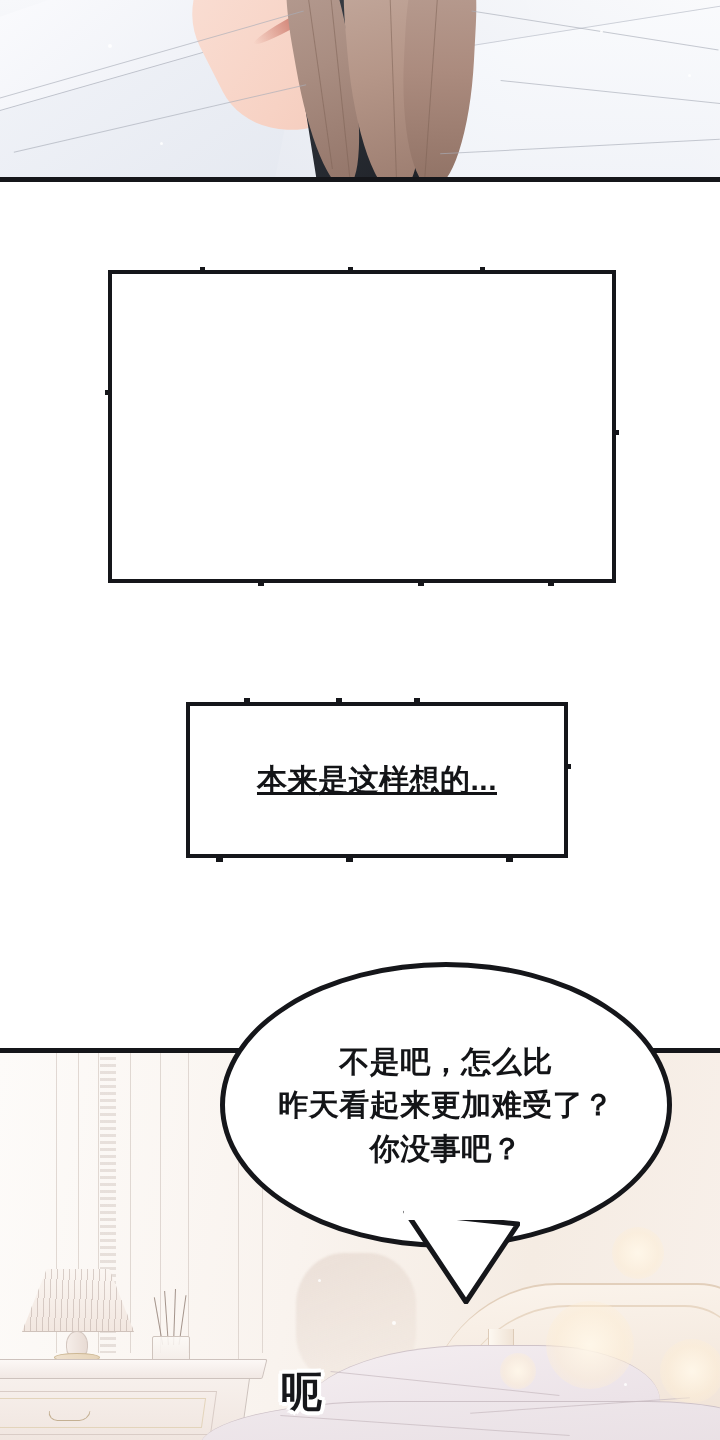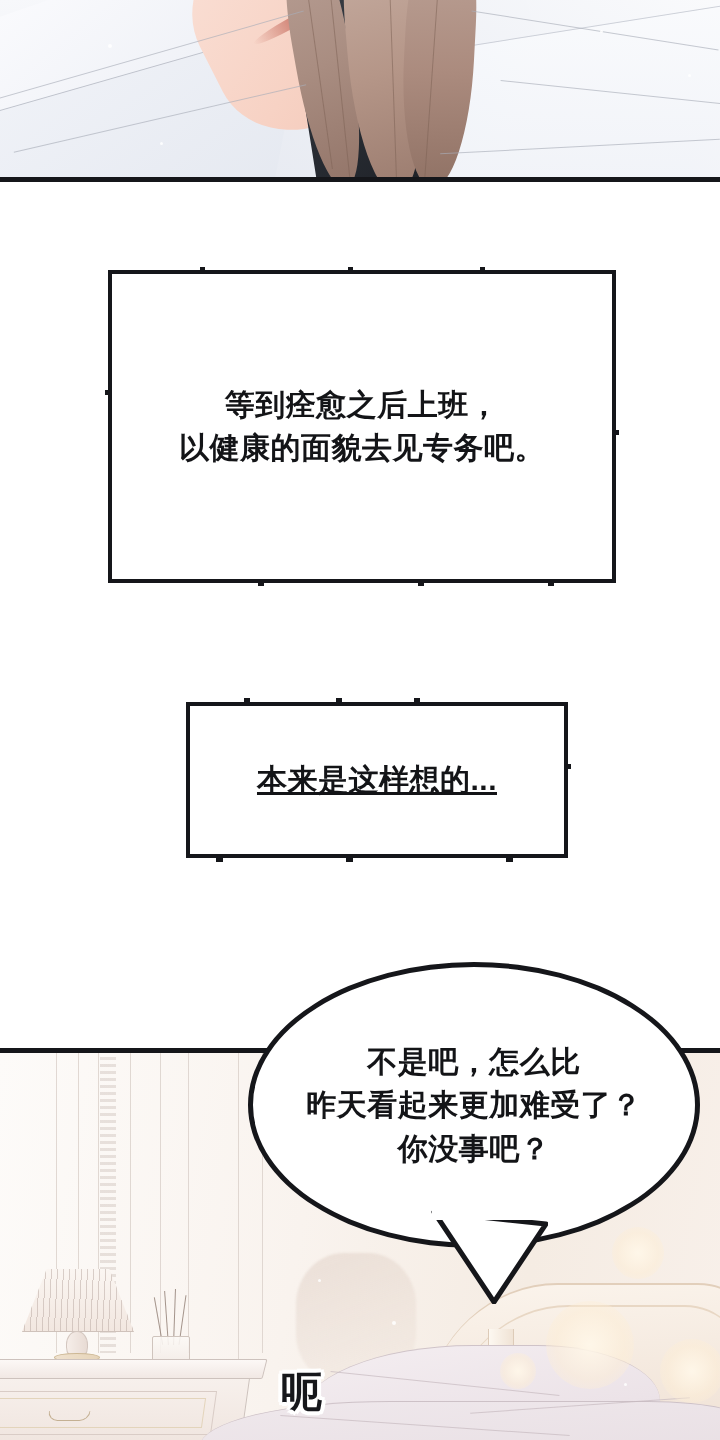--- a/index.html
+++ b/index.html
@@ -364,21 +364,21 @@
     left: 296px; top: 200px;
     width: 120px; height: 130px;
     background: linear-gradient(160deg, rgba(224,208,198,.55), rgba(236,224,214,.2));
     border-radius: 40% 40% 38% 38%;
     filter: blur(1px);
   }
 
   
   #speech-bubble {
     position: absolute;
-    left: 248px; top: 962px;
+    left: 220px; top: 962px;
     width: 452px; height: 286px;
     z-index: 40;
   }
   #speech-bubble .bubble-body {
     position: absolute;
     inset: 0;
     background: #ffffff;
     border: 5px solid #15161a;
     border-radius: 50%;
     box-sizing: border-box;
@@ -466,22 +466,20 @@
     <div class="edge" style="left:0;top:0;width:4px;height:100%;"></div>
     <div class="edge" style="right:0;top:0;width:4px;height:100%;"></div>
     <div class="edge" style="left:92px;top:-3px;width:5px;height:7px;"></div>
     <div class="edge" style="left:240px;top:-3px;width:5px;height:7px;"></div>
     <div class="edge" style="left:372px;top:-3px;width:5px;height:7px;"></div>
     <div class="edge" style="left:150px;bottom:-3px;width:6px;height:7px;"></div>
     <div class="edge" style="left:310px;bottom:-3px;width:6px;height:7px;"></div>
     <div class="edge" style="left:440px;bottom:-3px;width:6px;height:7px;"></div>
     <div class="edge" style="left:-3px;top:120px;width:7px;height:5px;"></div>
     <div class="edge" style="right:-3px;top:160px;width:7px;height:5px;"></div>
-    <div class="nb-text">等到痊愈之后上班，
-以健康的面貌去见专务吧。</div>
   </div>
 
   <div class="narration-box" id="box2">
     <div class="edge" style="left:0;top:0;width:100%;height:4px;"></div>
     <div class="edge" style="left:0;bottom:0;width:100%;height:4px;"></div>
     <div class="edge" style="left:0;top:0;width:4px;height:100%;"></div>
     <div class="edge" style="right:0;top:0;width:4px;height:100%;"></div>
     <div class="edge" style="left:58px;top:-4px;width:6px;height:8px;"></div>
     <div class="edge" style="left:150px;top:-4px;width:6px;height:8px;"></div>
     <div class="edge" style="left:228px;top:-4px;width:6px;height:8px;"></div>

